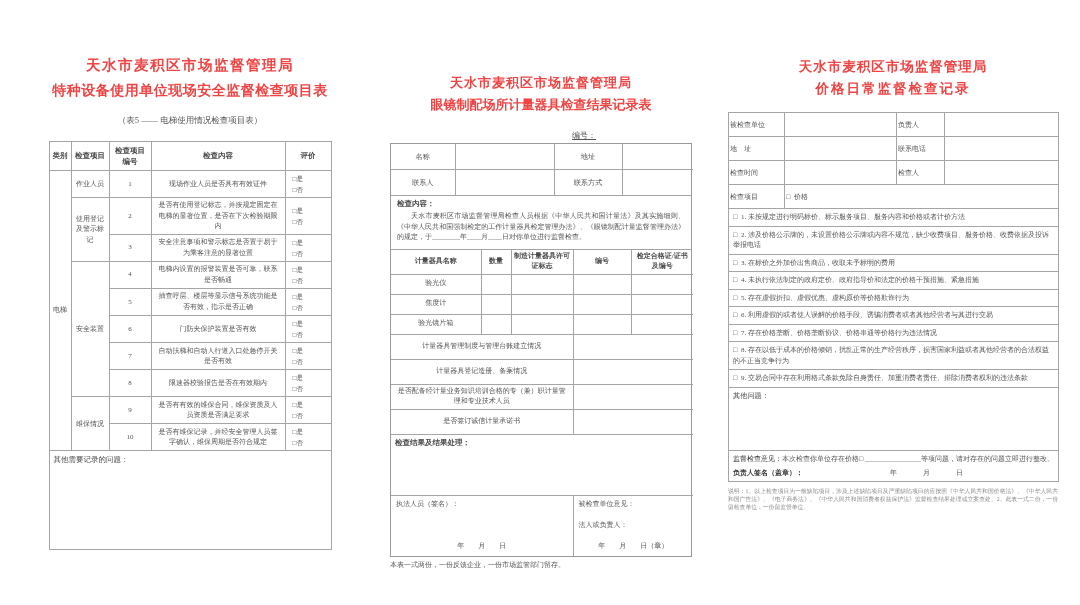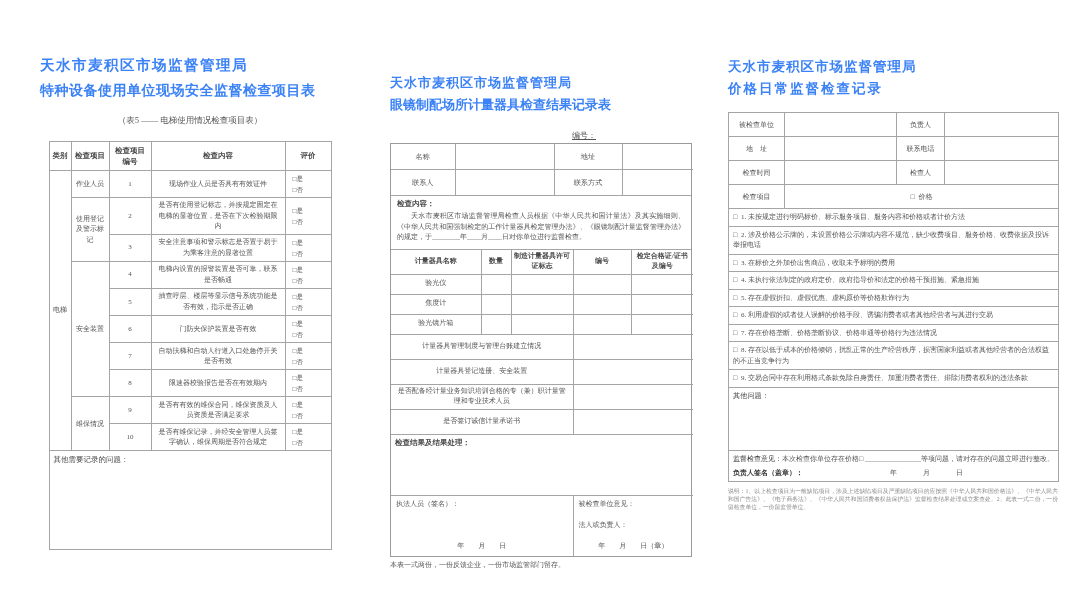--- a/index.html
+++ b/index.html
@@ -1,19 +1,19 @@
 <!DOCTYPE html>
 <html><head>
 <meta charset="utf-8">
 <style>
   html,body{margin:0;padding:0;background:#ffffff;}
   .canvas{position:relative;width:1080px;height:605px;background:#ffffff;overflow:hidden;
           font-family:"Liberation Serif","DejaVu Serif",serif;color:#4a4a4a;}
   .sheet{position:absolute;}
-  .t1,.t2{text-align:left;font-weight:bold;color:#3b82f6;}
+  .t1,.t2{text-align:center;font-weight:bold;color:#ef4444;}
 
   
   .sheet-left{left:40px;top:56px;width:300px;}
   .sheet-left .t1{font-size:14.5px;letter-spacing:1.5px;}
   .sheet-left .t2{font-size:14px;margin-top:7px;letter-spacing:.5px;}
   .sheet-left .sub{font-size:8.5px;text-align:center;margin-top:15px;color:#555;}
   .l-tbl{border-collapse:collapse;table-layout:fixed;width:282px;margin:14px auto 0;font-size:7px;color:#555;}
   .l-tbl td{border:1px solid #a5a5a5;text-align:center;vertical-align:middle;padding:2px;line-height:1.5;}
   .l-tbl .hdr td{font-weight:bold;font-size:7.5px;color:#4a4a4a;height:24px;}
   .l-tbl td.content{text-align:center;padding:2px 4px;}
@@ -41,21 +41,21 @@
   .sigwrap{display:flex;flex-direction:column;justify-content:space-between;height:52px;padding:4px 5px;}
   .sigdate{text-align:center;}
   .m-footer{font-size:7px;margin-top:3px;color:#555;}
 
   
   .sheet-right{left:728px;top:58px;width:330px;}
   .sheet-right .t1{font-size:13.5px;letter-spacing:1px;}
   .sheet-right .t2{font-size:13.5px;margin-top:4px;letter-spacing:2px;}
   .r-tbl{border-collapse:collapse;width:100%;table-layout:fixed;font-size:7px;margin-top:14px;color:#555;}
   .r-tbl td{border:1px solid #a5a5a5;vertical-align:middle;}
-  .r-tbl tr.inforow td{height:21px;text-align:center;font-family:Liberation Serif, serif;}
+  .r-tbl tr.inforow td{height:21px;text-align:left;font-family:Liberation Serif, serif;}
   .r-tbl td.ctr{text-align:center;}
   .r-tbl tr.item td{text-align:left;padding:3px 4px;line-height:1.5;}
   .cb{margin-right:2px;}
   .r-tbl tr.otherq td{height:56px;vertical-align:top;text-align:left;padding:3px 4px;font-size:7.2px;color:#4a4a4a;}
   .r-tbl tr.op td{text-align:left;padding:3px 4px;}
   .r-tbl tr.op p{margin:0;line-height:1.6;}
   .oplab{font-weight:normal;color:#333;}
   .sign-line{display:flex;margin-top:3px;}
   .sign-lab{font-weight:bold;color:#333;}
   .op-date{flex:1;text-align:center;letter-spacing:4px;}
@@ -248,21 +248,21 @@
           <td></td>
               <td></td>
               <td></td>
               <td></td>
         </tr>
         <tr>
           <td colspan="3" class="xlabel">计量器具管理制度与管理台账建立情况</td>
           <td colspan="2"></td>
         </tr>
         <tr>
-          <td colspan="3" class="xlabel">计量器具登记造册、安全装置</td>
+          <td colspan="3" class="xlabel">计量器具登记造册、备案情况</td>
           <td colspan="2"></td>
         </tr>
         <tr>
           <td colspan="3" class="xlabel">是否配备经计量业务知识培训合格的专（兼）职计量管理和专业技术人员</td>
           <td colspan="2"></td>
         </tr>
         <tr>
           <td colspan="3" class="xlabel">是否签订诚信计量承诺书</td>
           <td colspan="2"></td>
         </tr>

